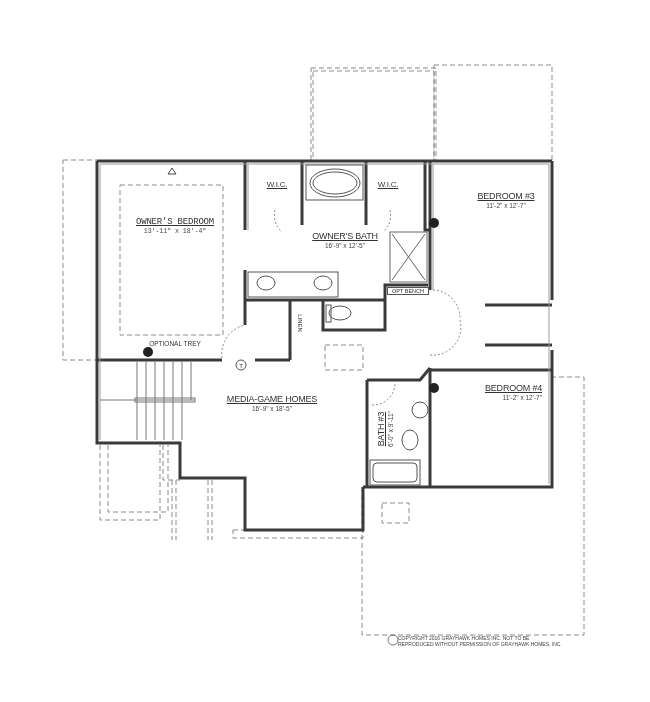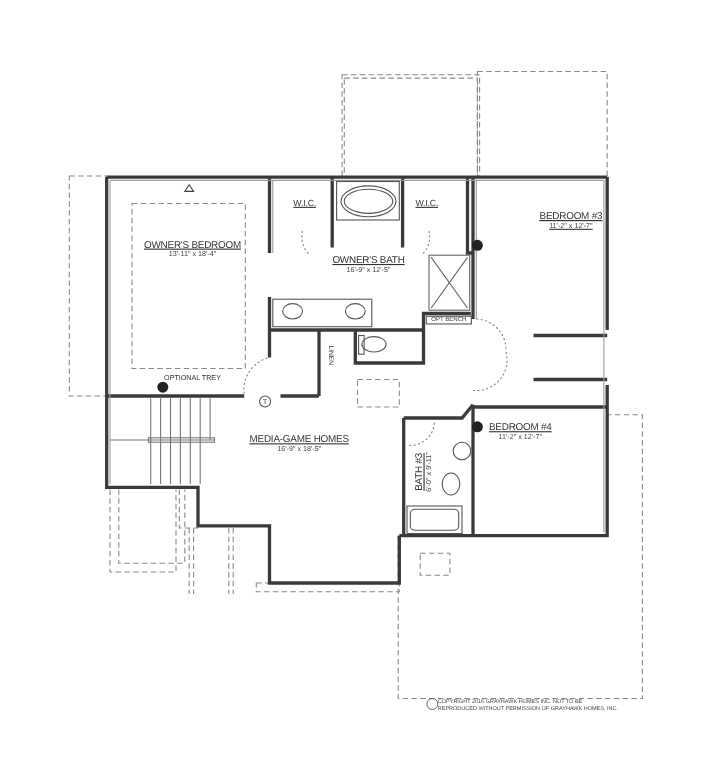--- a/index.html
+++ b/index.html
@@ -126,43 +126,43 @@
     <circle cx="148" cy="352" r="5" fill="#222"></circle>
     <circle cx="434" cy="223" r="5" fill="#222"></circle>
     <circle cx="434" cy="388" r="5" fill="#222"></circle>
   </g>
   <circle cx="241" cy="365" r="5" fill="#fff" stroke="#555" stroke-width="1"></circle>
   <text x="241" y="367.5" font-size="6" text-anchor="middle" fill="#333" font-family="Liberation Sans, sans-serif">T</text>
 
   <circle cx="393" cy="640" r="5" fill="none" stroke="#555" stroke-width="0.8"></circle>
 </svg>
 
-<div class="lbl" style="left:115px;top:217px;width:120px;">
+<div class="lbl" style="left:115px;top:217px;width:120px;font-family:Liberation Mono, monospace;">
   <div class="room-name">OWNER'S BEDROOM</div>
   <div class="room-dim">13'-11" x 18'-4"</div>
 </div>
 <div class="lbl small" style="left:140px;top:340px;width:70px;">OPTIONAL TREY</div>
 
 <div class="lbl room-name" style="left:262px;top:180px;width:30px;font-size:8px;">W.I.C.</div>
 <div class="lbl room-name" style="left:373px;top:180px;width:30px;font-size:8px;">W.I.C.</div>
 
-<div class="lbl" style="left:285px;top:231px;width:100px;">
+<div class="lbl" style="left:295px;top:231px;width:100px;">
   <div class="room-name">OWNER'S BATH</div>
   <div class="room-dim">16'-9" x 12'-5"</div>
 </div>
 
 <div class="lbl small" style="left:387px;top:287px;width:40px;font-size:5.5px;border:1px solid #555;">OPT BENCH</div>
 <div class="lbl small" style="left:285px;top:320px;width:30px;transform:rotate(90deg);font-size:6px;">LINEN</div>
 
-<div class="lbl" style="left:474px;top:191px;width:90px;text-decoration:underline;">
+<div class="lbl" style="left:461px;top:191px;width:90px;">
   <div class="room-name">BEDROOM #3</div>
   <div class="room-dim">11'-2" x 12'-7"</div>
 </div>
 
-<div class="lbl" style="left:428px;top:383px;width:90px;">
+<div class="lbl" style="left:452px;top:383px;width:90px;text-align:right;">
   <div class="room-name">BEDROOM #4</div>
   <div class="room-dim">11'-2" x 12'-7"</div>
 </div>
 
 <div class="lbl" style="left:212px;top:394px;width:120px;">
   <div class="room-name">MEDIA-GAME HOMES</div>
   <div class="room-dim">16'-9" x 18'-5"</div>
 </div>
 
 <div class="lbl" style="left:350px;top:420px;width:70px;transform:rotate(-90deg);">

